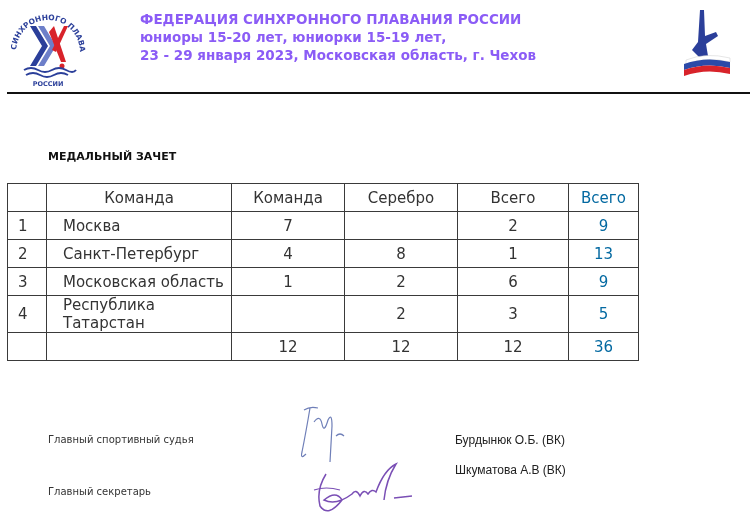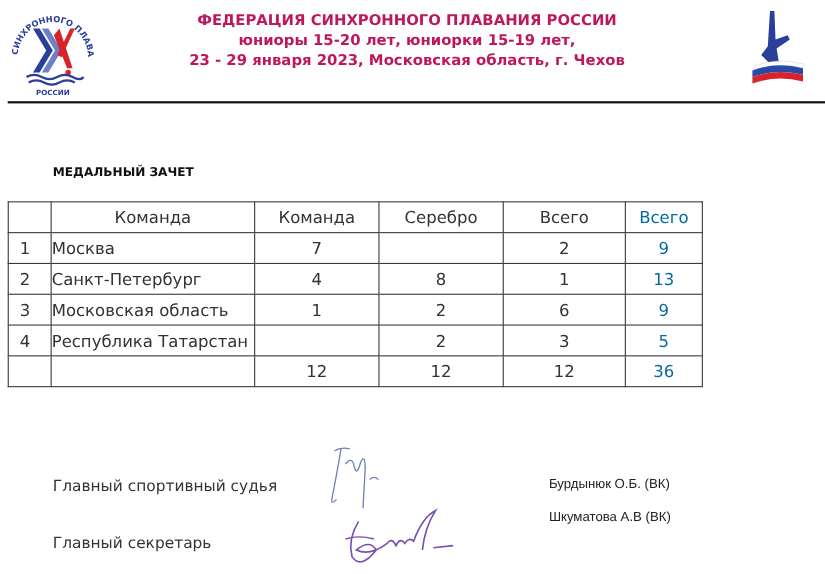--- a/index.html
+++ b/index.html
@@ -1,35 +1,35 @@
 <!DOCTYPE html>
 <html><head>
 <meta charset="utf-8">
 <style>
   html, body { margin:0; padding:0; background:#ffffff; }
   body { width:750px; height:522px; position:relative; overflow:hidden;
          font-family:"DejaVu Sans", "Liberation Sans", sans-serif; color:#1a1a1a; }
   .logo-left { position:absolute; left:4px; top:2px; width:88px; height:88px; }
   .logo-right { position:absolute; left:678px; top:6px; width:56px; height:78px; }
-  .header { position:absolute; left:140px; top:10px; width:460px; text-align:center;
-            font-weight:bold; font-size:13.5px; line-height:18px; color:#be185d; }
+  .header { position:absolute; left:140px; top:10px; width:460px; text-align:left;
+            font-weight:bold; font-size:13.5px; line-height:18px; color:#8b5cf6; }
   .header .l3, .header .l4 { font-size:13.5px; }
   .rule { position:absolute; left:7px; top:92px; width:743px; height:2px; background:#111; }
   .section-title { position:absolute; left:48px; top:150px; font-size:11px; font-weight:bold; color:#111; }
   table.medals { position:absolute; left:7px; top:183px; border-collapse:collapse;
                  font-size:15px; color:#333; }
   table.medals td, table.medals th { border:1.3px solid #3a3a3a; height:27px; padding:0;
                  font-weight:normal; text-align:center; }
   table.medals th.total, table.medals td.total { font-weight:normal; color:#0369a1; }
-  table.medals td.name { text-align:left; }
+  table.medals td.name { text-align:left; padding-left:16px; }
   table.medals td.rank { text-align:left; padding-left:10px; }
   .c0 { width:38px; } .c1 { width:184px; } .c2 { width:112px; } .c3 { width:112px; }
   .c4 { width:110px; } .c5 { width:69px; }
-  .sig-row { position:absolute; left:48px; font-size:14px; color:#333; }
-  .sig-name { position:absolute; left:455px; font-size:12px; color:#222; font-family:"Liberation Sans", sans-serif;margin-left:44px; }
+  .sig-row { position:absolute; left:48px; font-size:10px; color:#333; }
+  .sig-name { position:absolute; left:455px; font-size:12px; color:#222; font-family:"Liberation Sans", sans-serif; }
   .sig-img { position:absolute; }
 </style>
 </head>
 <body>
 
 <svg class="logo-left" viewBox="0 0 88 88">
   <circle cx="44" cy="44" r="42" fill="#fff"></circle>
   <path id="arc" d="M12,50 A32,32 0 1,1 76,50" fill="none"></path>
   <text font-size="7.5" font-weight="bold" fill="#2b3f9a" font-family="DejaVu Sans, sans-serif">
     <textPath href="#arc" startOffset="2">СИНХРОННОГО ПЛАВАНИЯ</textPath>

